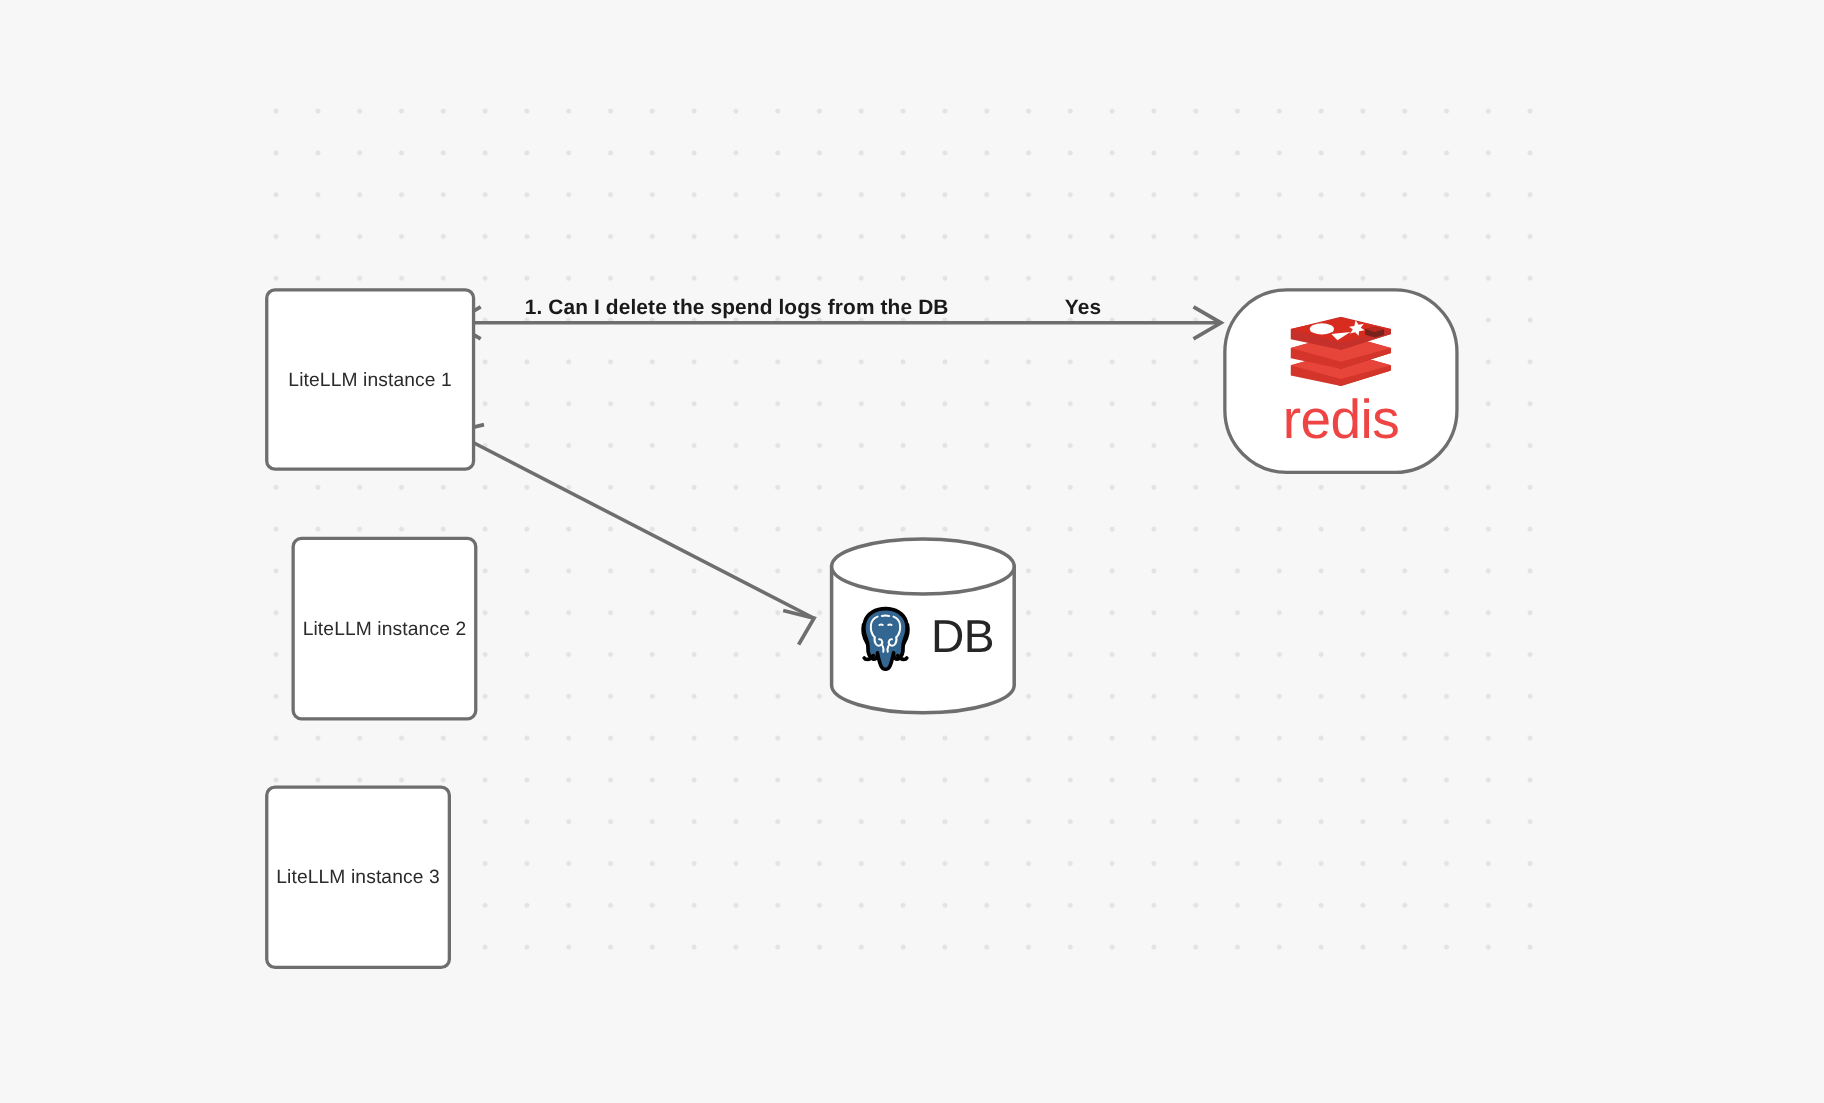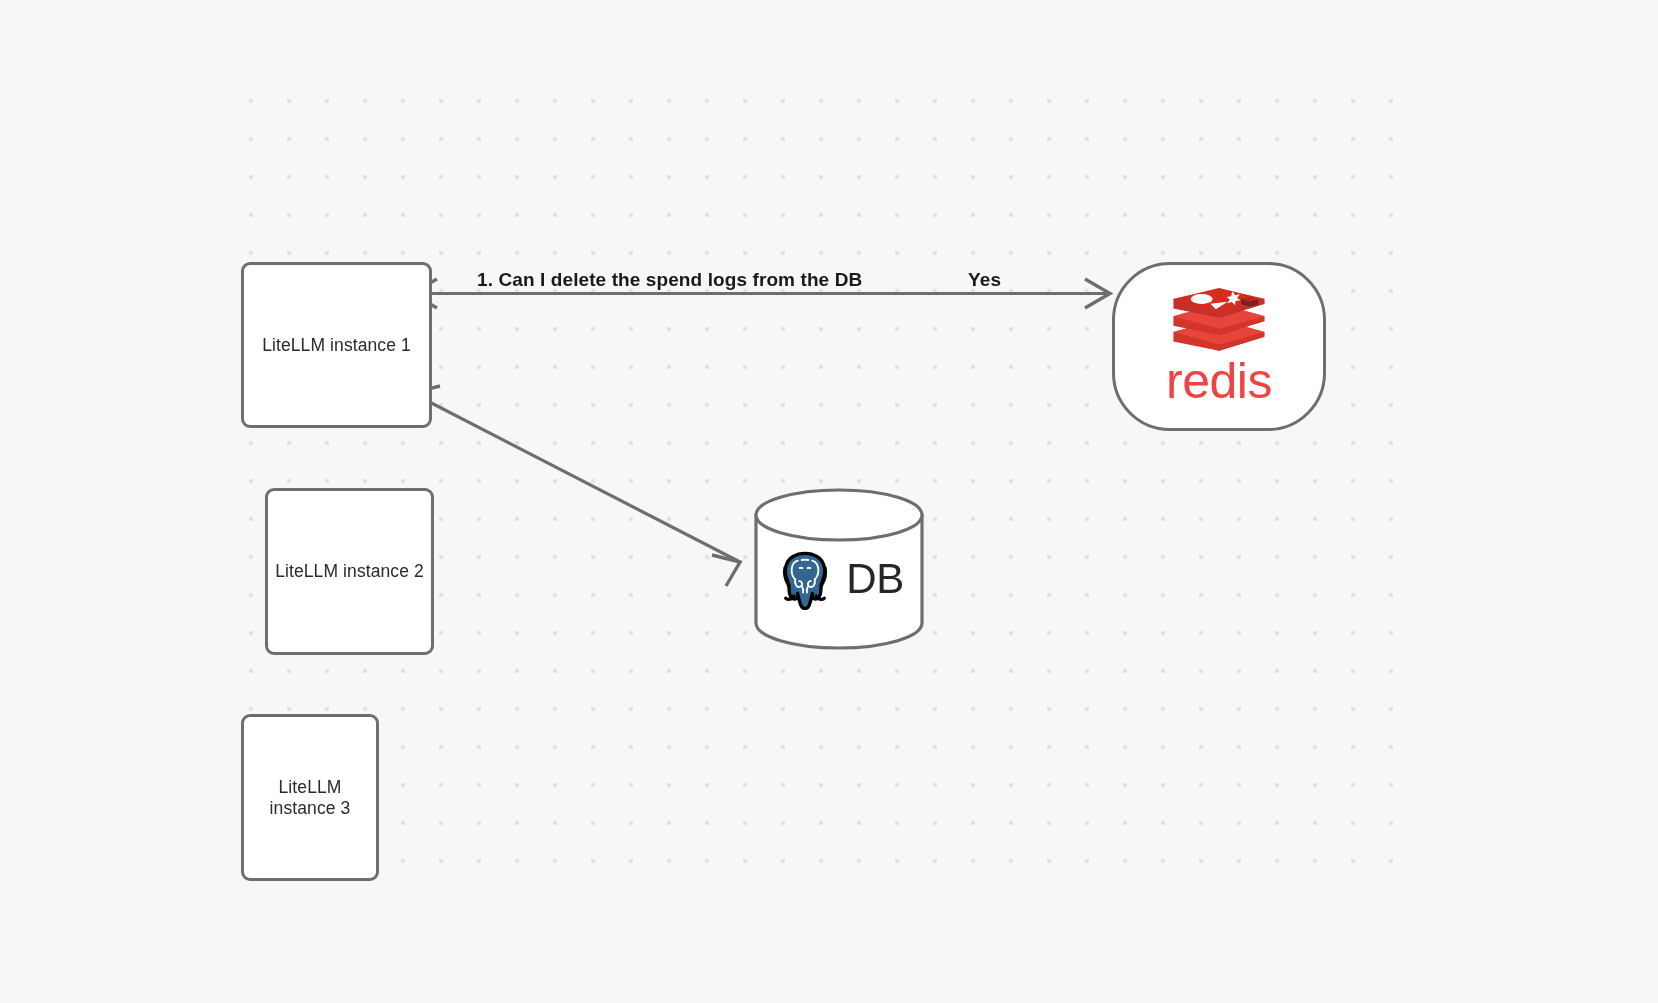--- a/index.html
+++ b/index.html
@@ -43,21 +43,21 @@
   .node-box .node-label {
     font-size: 17.5px;
     color: #2b2b2b;
     font-weight: 400;
     letter-spacing: 0.1px;
     line-height: 1.2;
     text-align: center;
   }
   #node-litellm-1 { left: 241px; top: 262px;  width: 191px; height: 166px; }
   #node-litellm-2 { left: 241px; top: 488px;  width: 169px; height: 167px; margin-left: 24px; }
-  #node-litellm-3 { left: 241px; top: 714px;  width: 138px; height: 167px; }
+  #node-litellm-3 { left: 241px; top: 714px;  width: 169px; height: 167px; }
 
   
   #node-redis {
     position: absolute;
     left: 1112px;
     top: 262px;
     width: 214px;
     height: 169px;
     background: #ffffff;
     border: 3px solid #6e6e6e;

